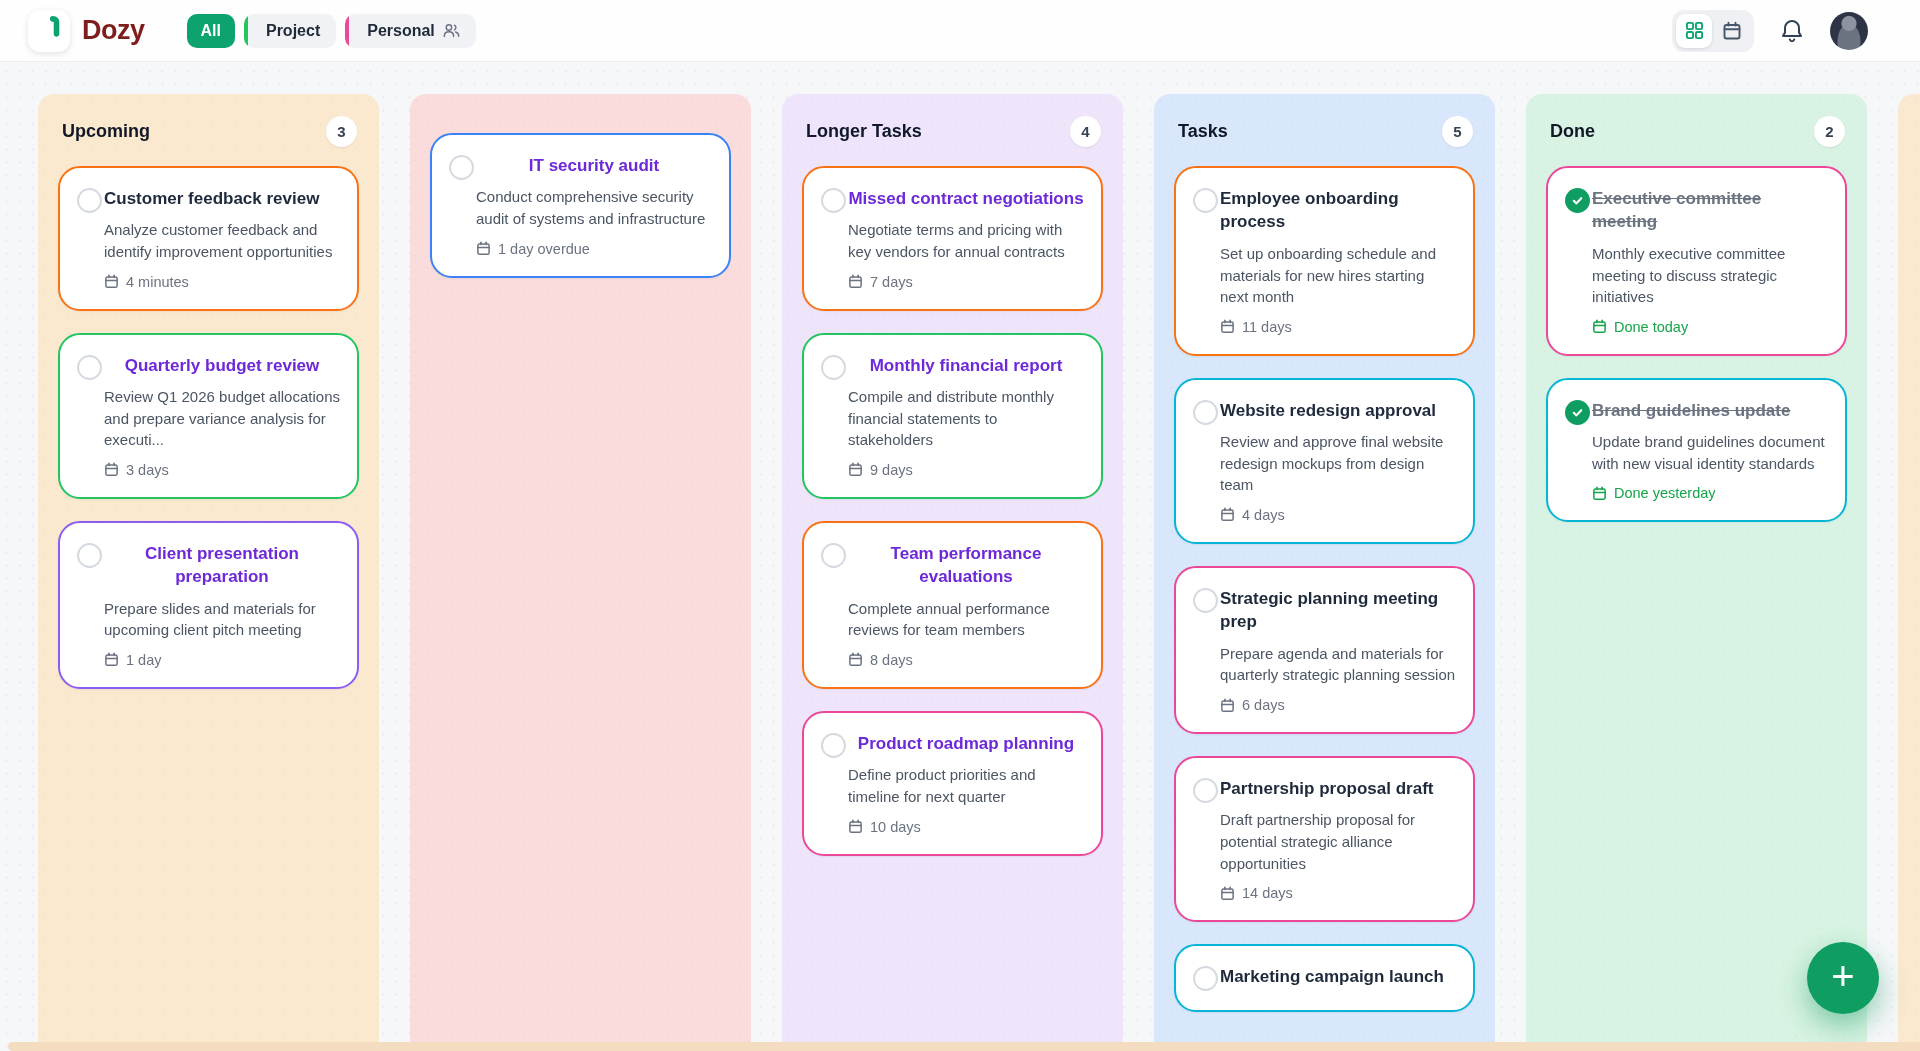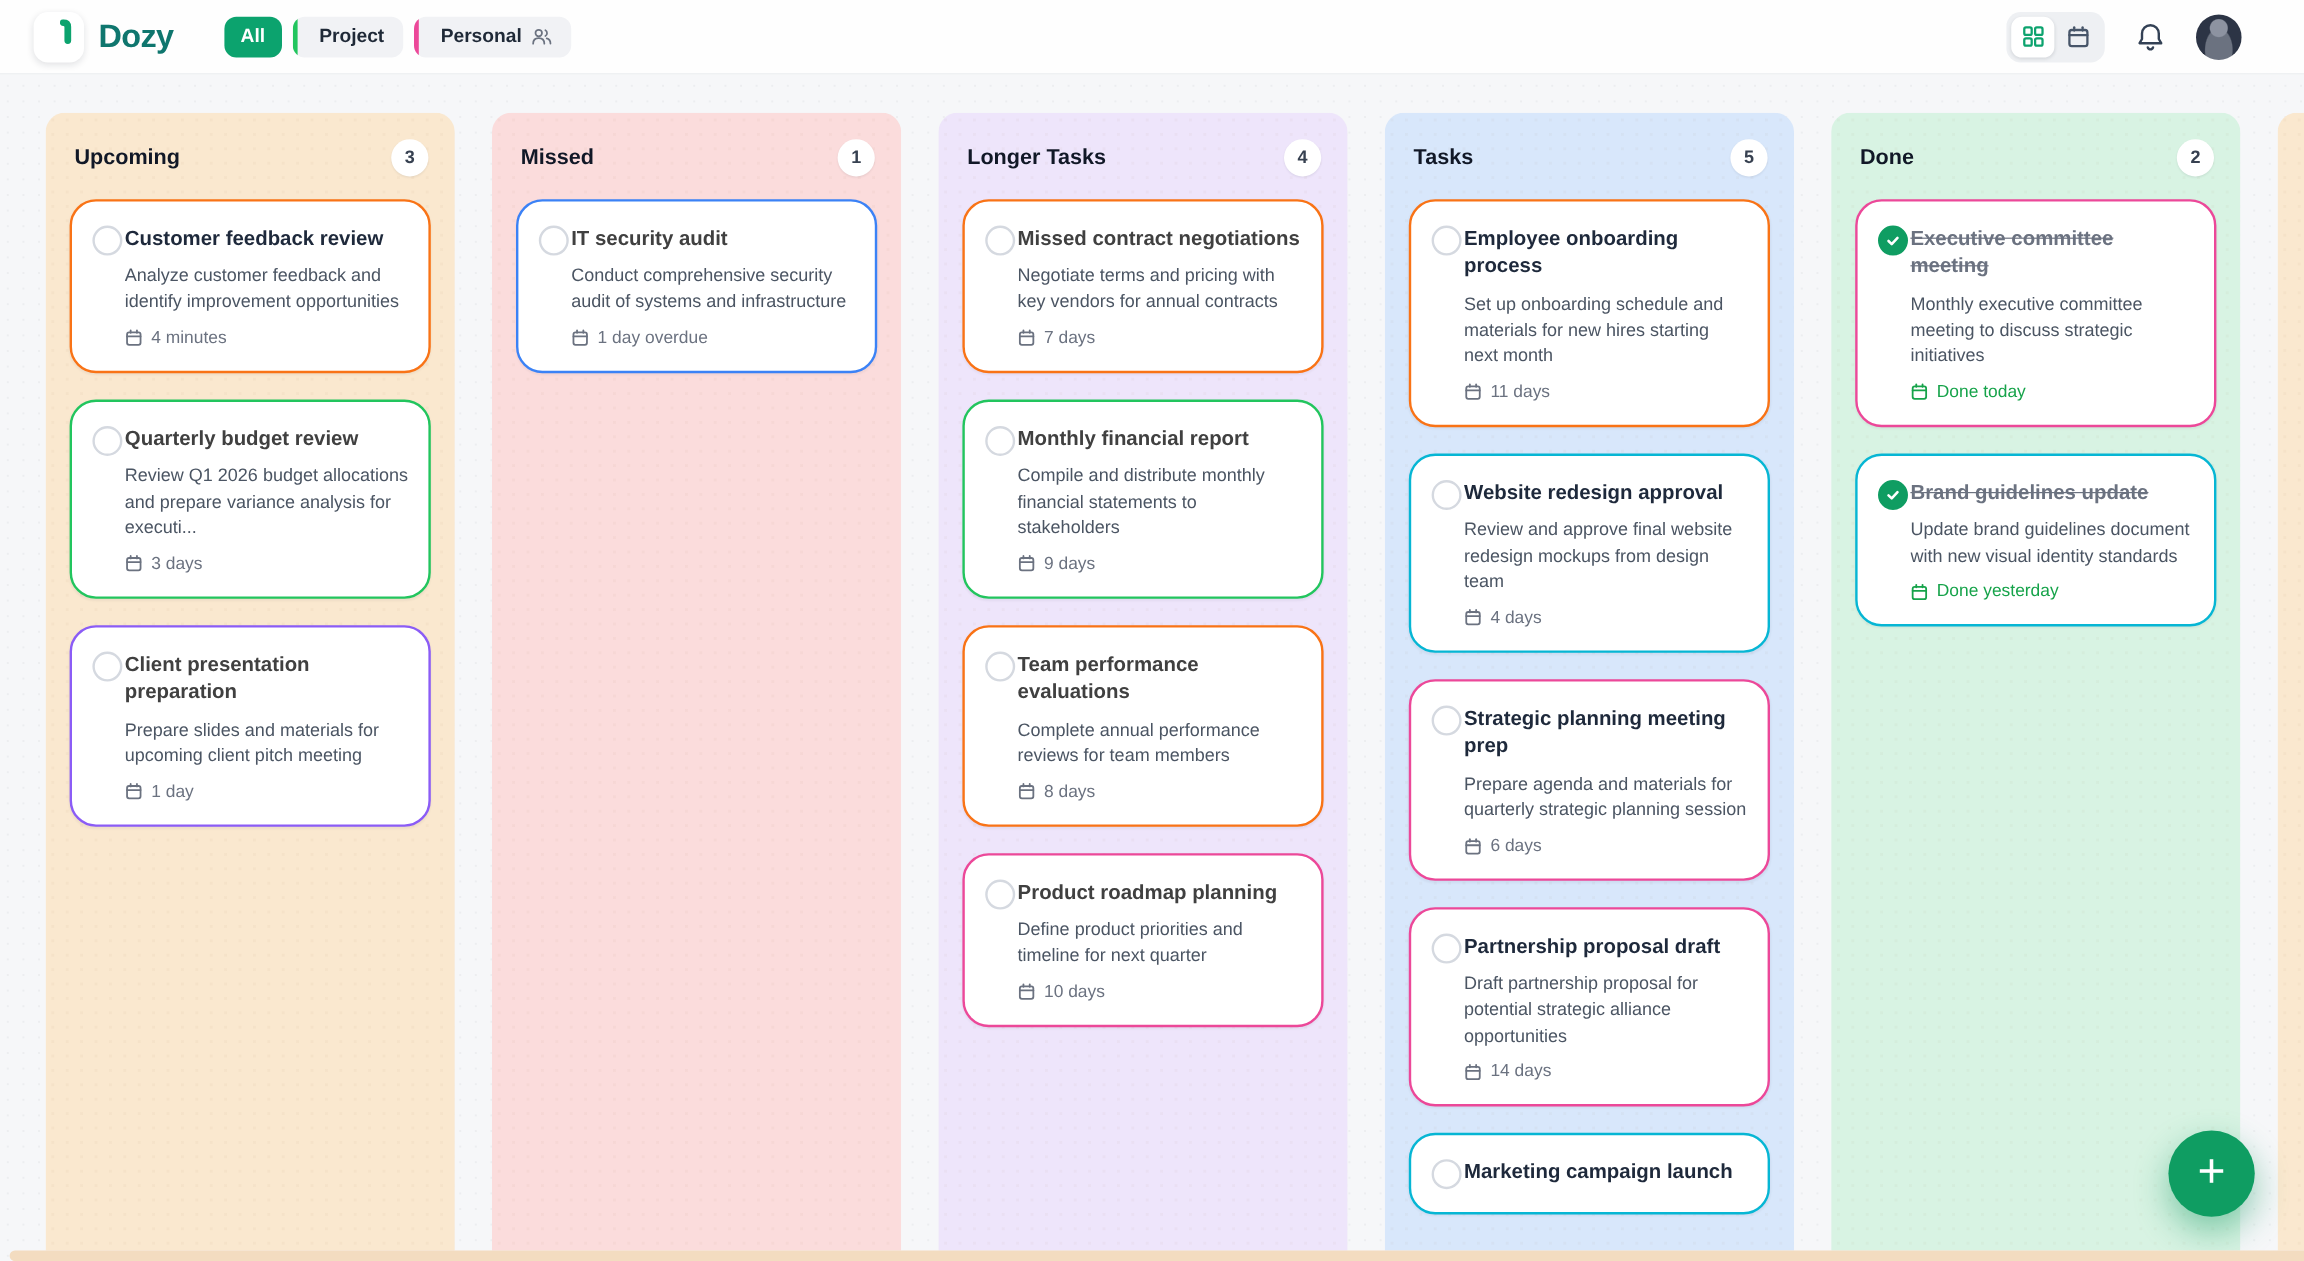--- a/index.html
+++ b/index.html
@@ -16,21 +16,21 @@
   .header{
     position:absolute; top:0; left:0; right:0; height:62px;
     background:#fefefe; display:flex; align-items:center;
     padding:0 52px 0 28px; border-bottom:1px solid #eceef1; z-index:5;
   }
   .logo-tile{
     width:42px; height:42px; background:#ffffff; border-radius:12px;
     box-shadow:0 2px 6px rgba(15,23,42,.12); display:flex;
     align-items:center; justify-content:center; margin-right:12px;
   }
-  .brand{ font-size:27px; font-weight:800; color:#0f766e; letter-spacing:-.5px; }
+  .brand{ font-size:27px; font-weight:800; color:#7f1d1d; letter-spacing:-.5px; }
   .tabs{ display:flex; align-items:center; gap:9px; margin-left:42px; }
   .tab{
     height:34px; border:none; border-radius:10px; background:#f1f2f5;
     display:flex; align-items:center; gap:8px; padding:0 16px;
     font-size:16px; font-weight:600; color:#1f2937; cursor:pointer;
     font-family:inherit; position:relative; overflow:hidden;justify-content:flex-end;
   }
   .tab .accent-bar{ position:absolute; left:0; top:0; bottom:0; width:4px; }
   .tab.active{ background:#0ca36e; color:#ffffff; padding:0 14px; }
   .tab.with-bar{ padding-left:22px; }
@@ -80,21 +80,21 @@
     flex:none; width:25px; height:25px; border-radius:50%;
     border:2px solid #d5d9e0; background:#ffffff; margin-top:1px;
     display:flex; align-items:center; justify-content:center; cursor:pointer;
   }
   .chk .tick{ width:15px; height:15px; display:none; }
   .chk .tick polyline{ fill:none; stroke:#ffffff; stroke-width:3.4; stroke-linecap:round; stroke-linejoin:round; }
   .card.done .chk{ border-color:#0f9d62; background:#0f9d62; }
   .card.done .chk .tick{ display:block; }
   .card-body{ min-width:0; flex:1; }
   .card-title{ font-size:17px; font-weight:600; line-height:1.38; color:#1e293b; }
-  .card-title.accent{ color:#404040; }
+  .card-title.accent{ color:#6d28d9;text-align:center; }
   .card.done .card-title{ color:#6b7280; text-decoration:line-through; }
   .card-desc{ margin-top:9px; font-size:15px; line-height:1.44; color:#4b5563;
     display:-webkit-box; -webkit-line-clamp:3; -webkit-box-orient:vertical; overflow:hidden; }
   .card-due{ margin-top:11px; display:flex; align-items:center; gap:7px;
     font-size:14.5px; color:#6b7280; }
   .card-due svg{ width:15px; height:15px; }
   .card-due svg *{ stroke:currentColor; fill:none; stroke-width:1.6; stroke-linecap:round; }
   .card-due.done-due{ color:#16a34a; }
   
   .fab{
@@ -232,24 +232,20 @@
           <line x1="10.8" y1="1.4" x2="10.8" y2="3.6"></line>
         </svg>
         <span class="due-text">1 day</span>
       </div>
     </div>
   </article>
 </div>
   </section>
 
   <section class="column" style="background-color: rgb(251, 220, 220);">
-    <div class="col-head">
-      <h2 class="col-title">Missed</h2>
-      <span class="col-count">1</span>
-    </div>
     <div class="cards">
   <article class="card" style="border-color: rgb(59, 130, 246);">
     <span class="chk">
       
     </span>
     <div class="card-body">
       <h3 class="card-title accent">IT security audit</h3>
       <p class="card-desc">Conduct comprehensive security audit of systems and infrastructure</p>
       <div class="card-due">
         <svg viewBox="0 0 16 16">

